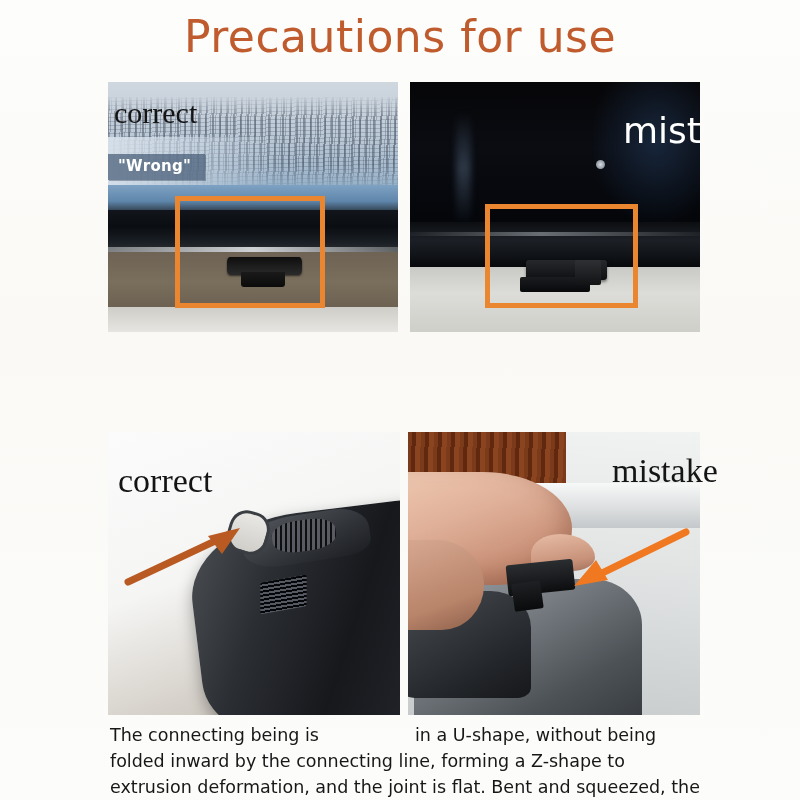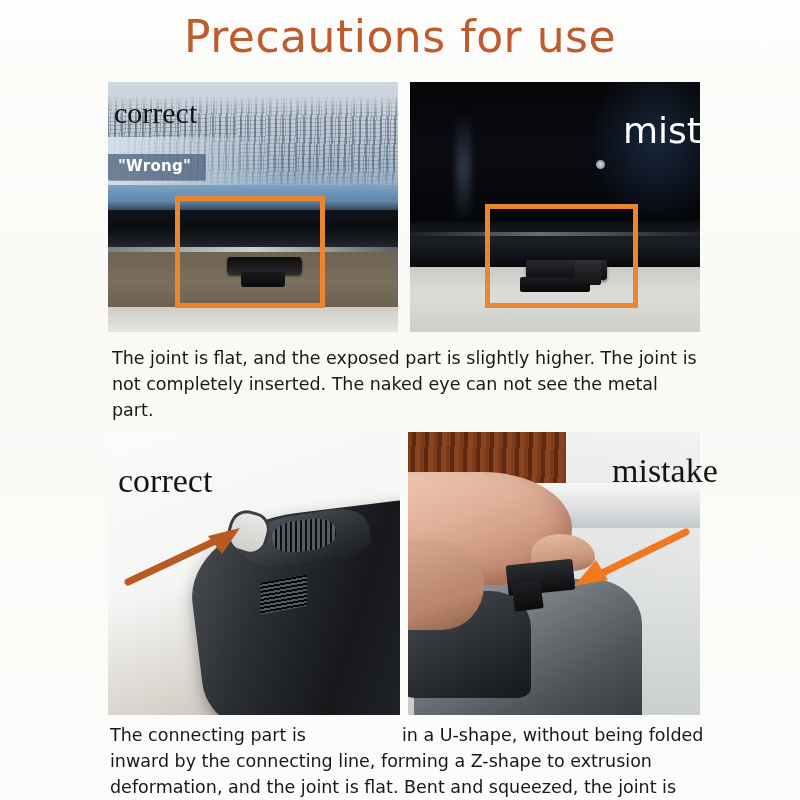--- a/index.html
+++ b/index.html
@@ -351,21 +351,20 @@
     <div class="table"></div>
     <div class="plug2"></div>
     <div class="plug2b"></div>
     <div class="plug2c"></div>
 
     <div class="label-light" style="left:213px; top:28px; font-size:36px;">mistake</div>
 
     <div class="orange-box" style="left:75px; top:122px; width:153px; height:104px;"></div>
   </div>
 
-  <div class="caption" id="caption-top">The joint is flat, and the exposed part is slightly higher. The joint is not completely inserted. The naked eye can not see the metal part.</div>
 
   <div class="panel" id="photo-bl">
     <div class="bgwhite"></div>
     <div class="tanface"></div>
     <div class="devbody"></div>
     <div class="devtop"></div>
     <div class="ribs"></div>
     <div class="connector"></div>
     <div class="vent"></div>
   </div>
@@ -391,18 +390,18 @@
   </div>
   <div class="label-dark" style="left:612px; top:452px; font-size:34px;">mistake</div>
   <svg class="arrow-svg" style="left:566px; top:524px;" width="128" height="72" viewBox="0 0 128 72">
     <g fill="none" stroke="#f07820" stroke-width="7" stroke-linecap="round">
       <line x1="120" y1="8" x2="26" y2="54"></line>
     </g>
     <path d="M8 62 L42 56 L30 36 Z" fill="#f07820"></path>
   </svg>
 
   <div class="caption" id="caption-bottom">
-    <span>The connecting part is</span><span class="cap-gap"></span><span>in a U-shape, without being folded inward</span>
+    <span>The connecting being is</span><span class="cap-gap"></span><span>in a U-shape, without being folded inward</span>
     <span>by the connecting line, forming a Z-shape to extrusion deformation, and</span>
     <span>the joint is flat. Bent and squeezed, the joint is not inserted</span>
   </div>
 
 </div>
 
 </body></html>

